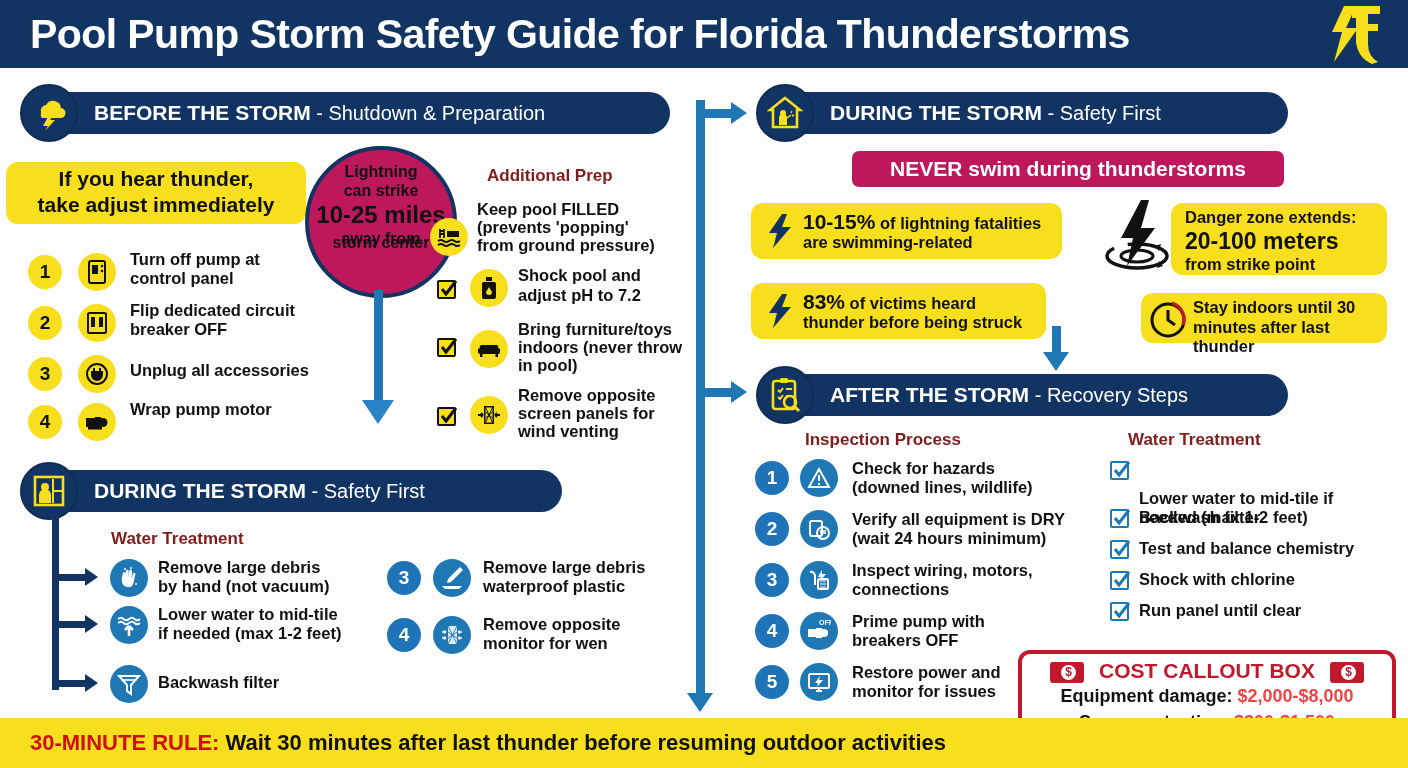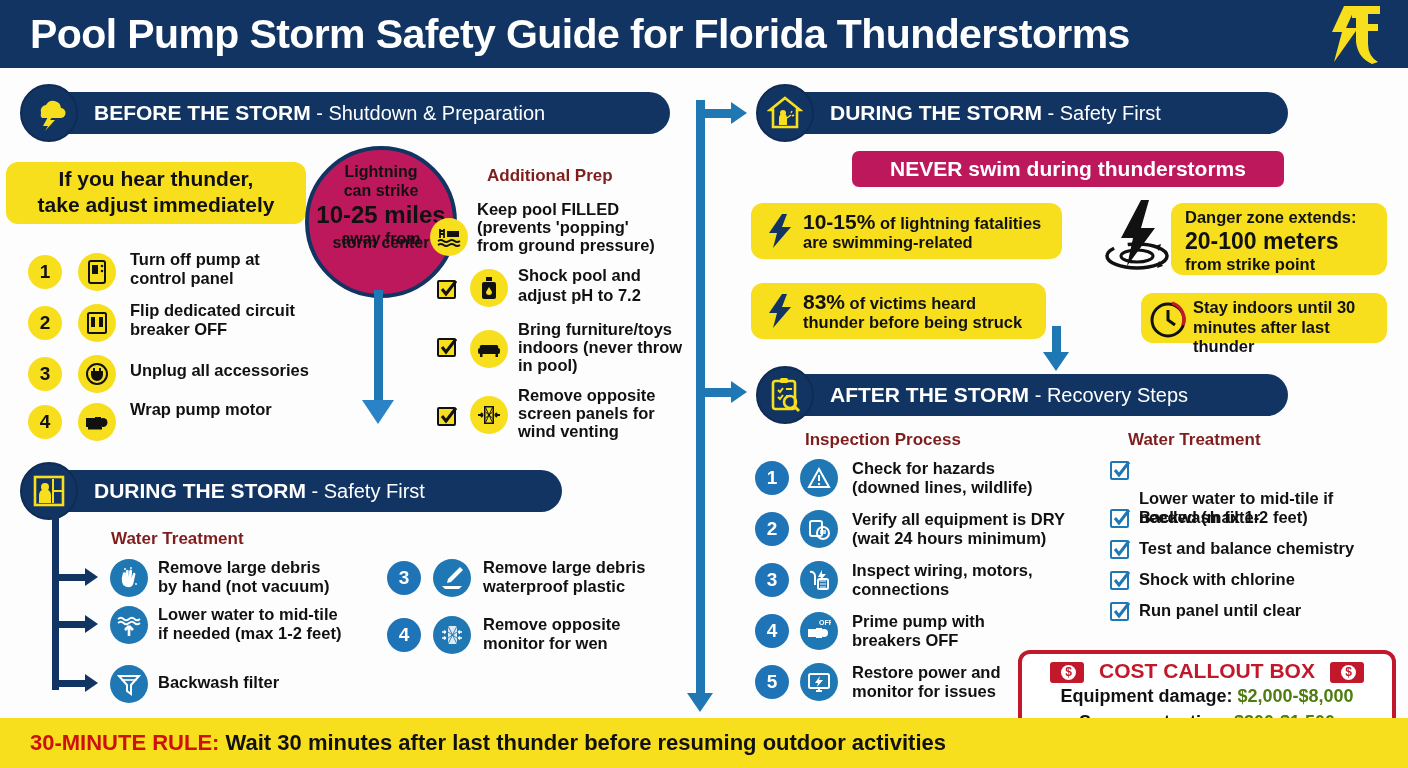--- a/index.html
+++ b/index.html
@@ -75,21 +75,21 @@
   .ahead-r{position:absolute;width:0;height:0;border-top:11px solid transparent;border-bottom:11px solid transparent;border-left:16px solid #1f78b4;}
   .ahead-d{position:absolute;width:0;height:0;border-left:13px solid transparent;border-right:13px solid transparent;border-top:19px solid #1f78b4;}
   .ahead-rd{position:absolute;width:0;height:0;border-top:9px solid transparent;border-bottom:9px solid transparent;border-left:13px solid #123463;}
 
   
   .costbox{position:absolute;left:1018px;top:650px;width:378px;height:94px;
     background:#fff;border:4px solid #c2182b;border-radius:12px;box-sizing:border-box;}
   .costbox .hdr{position:absolute;left:0;top:5px;width:370px;text-align:center;
     color:#c2182b;font-size:21px;font-weight:bold;}
   .costbox .ln{position:absolute;width:370px;text-align:center;font-size:18px;font-weight:bold;color:#111;}
-  .costbox .ln .amt{color:#4d7c0f;}
+  .costbox .ln .amt{color:#ef4444;}
   .bill{position:absolute;width:34px;height:21px;background:#c2182b;border-radius:3px;}
   .bill .c{position:absolute;left:11px;top:2.5px;width:15px;height:15px;border-radius:50%;
            background:#fff;color:#c2182b;font-size:12px;font-weight:bold;text-align:center;line-height:15px;}
 
   
   .footer{position:absolute;left:0;top:718px;width:1408px;height:50px;background:#f7df1e;}
   .footer .t{position:absolute;left:30px;top:0;height:50px;line-height:50px;
     font-size:22px;font-weight:bold;color:#111;white-space:nowrap;}
   .footer .t .rl{color:#cc1111;}
 </style>

